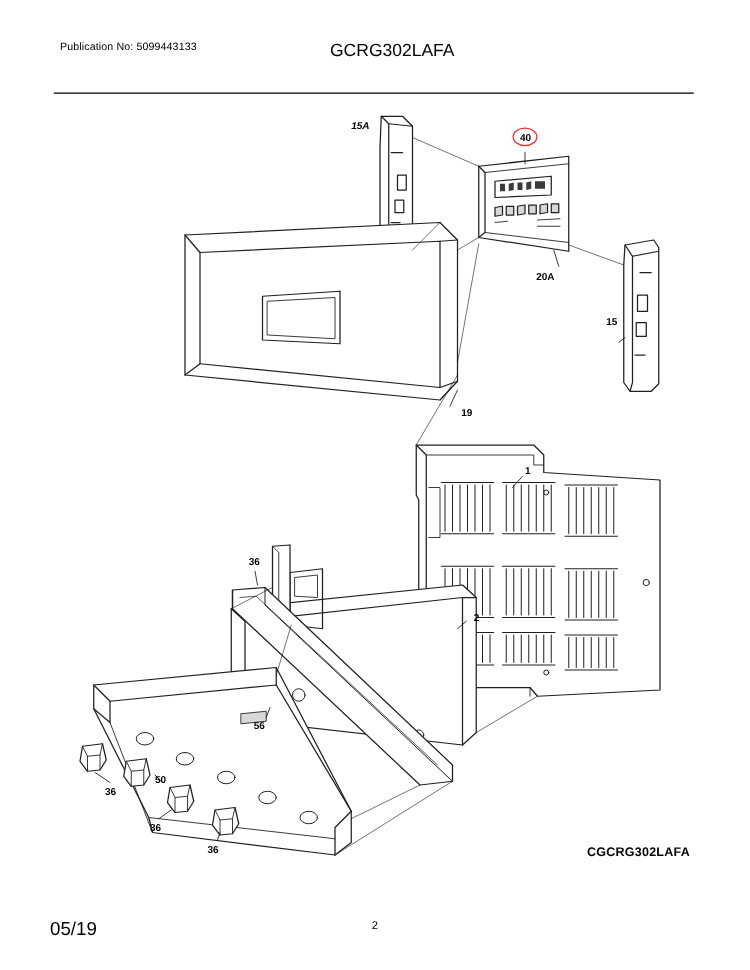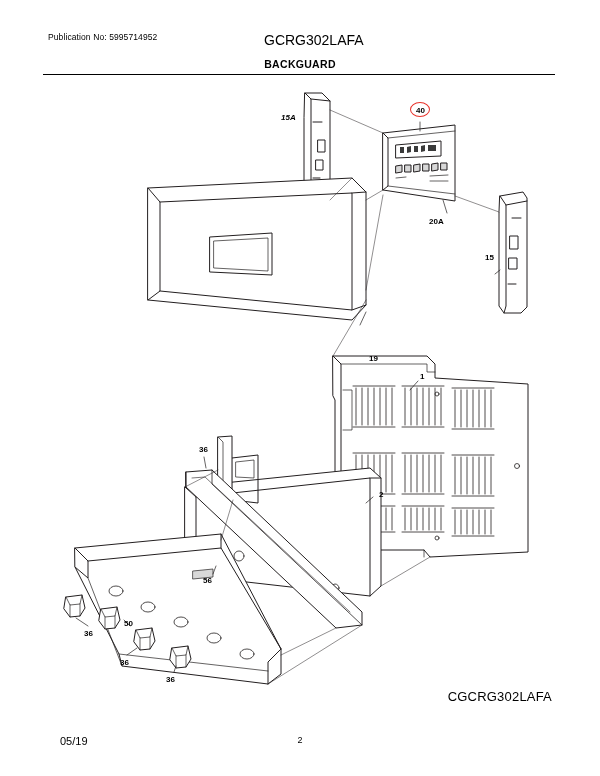--- a/index.html
+++ b/index.html
@@ -46,40 +46,39 @@
     left: 0;
     top: 58px;
     width: 600px;
     text-align: center;
     font-size: 10.5px;
     font-weight: bold;
     letter-spacing: 0.3px;
   }
   .footer-date {
     position: absolute;
-    left: 60px;
+    left: 40px;
     top: 735px;
-    font-size: 11px;
+    font-size: 15px;
   }
   .footer-page {
     position: absolute;
     left: 0;
     top: 735px;
     width: 600px;
     text-align: center;
     font-size: 9px;
   }
   .footer-code {
     position: absolute;
     right: 48px;
     top: 677px;
-    font-size: 13px;
-    font-weight: normal;
+    font-size: 10px;
+    font-weight: bold;
     letter-spacing: 0.2px;
-    margin-top: 12px;
   }
   .diagram {
     position: absolute;
     left: 0;
     top: 0;
     width: 600px;
     height: 776px;
   }
   .callout {
     position: absolute;
@@ -95,23 +94,22 @@
     border: 1.3px solid #e8322a;
     border-radius: 50%;
     box-sizing: border-box;
   }
 </style>
 </head>
 <body>
 
 <div class="page">
 
-  <div class="hdr-pub">Publication No: 5995714952</div>
+  <div class="hdr-pub">Publication No: 5099443133</div>
   <div class="hdr-model">GCRG302LAFA</div>
-  <div class="hdr-title">BACKGUARD</div>
   <div class="hdr-rule"></div>
 
   <svg class="diagram" viewBox="0 0 600 776" xmlns="http://www.w3.org/2000/svg">
     <g fill="none" stroke="#231f20" stroke-width="1" stroke-linejoin="round" stroke-linecap="round">
 
       <g>
         <path d="M305,93 L322,93 L330,101 L330,196 L322,203 L308,203 L304,198 L304,118 Z" fill="#ffffff"></path>
         <path d="M305,93 L311,99 L311,198 L308,203"></path>
         <path d="M311,99 L330,101"></path>
         <path d="M318,140 L325,140 L325,152 L318,152 Z"></path>
@@ -291,25 +289,25 @@
         <path d="M221,540 L233,500"></path>
         <path d="M281,655 L336,628"></path>
         <path d="M268,684 L362,625"></path>
         <path d="M381,586 L430,557"></path>
       </g>
     </g>
   </svg>
 
   <div class="highlight-circle" style="left:410px; top:102px;"></div>
 
-  <div class="callout" style="left:281px; top:113px;font-style:italic;">15A</div>
+  <div class="callout" style="left:281px; top:96px;font-style:italic;">15A</div>
   <div class="callout" style="left:416px; top:106px;">40</div>
   <div class="callout" style="left:429px; top:217px;">20A</div>
   <div class="callout" style="left:485px; top:253px;">15</div>
-  <div class="callout" style="left:369px; top:326px;margin-top:28px;">19</div>
+  <div class="callout" style="left:369px; top:326px;">19</div>
   <div class="callout" style="left:420px; top:372px;">1</div>
   <div class="callout" style="left:199px; top:445px;">36</div>
   <div class="callout" style="left:379px; top:490px;">2</div>
   <div class="callout" style="left:203px; top:576px;">56</div>
   <div class="callout" style="left:84px; top:629px;">36</div>
   <div class="callout" style="left:124px; top:619px;">50</div>
   <div class="callout" style="left:120px; top:658px;">36</div>
   <div class="callout" style="left:166px; top:675px;">36</div>
 
   <div class="footer-code">CGCRG302LAFA</div>

